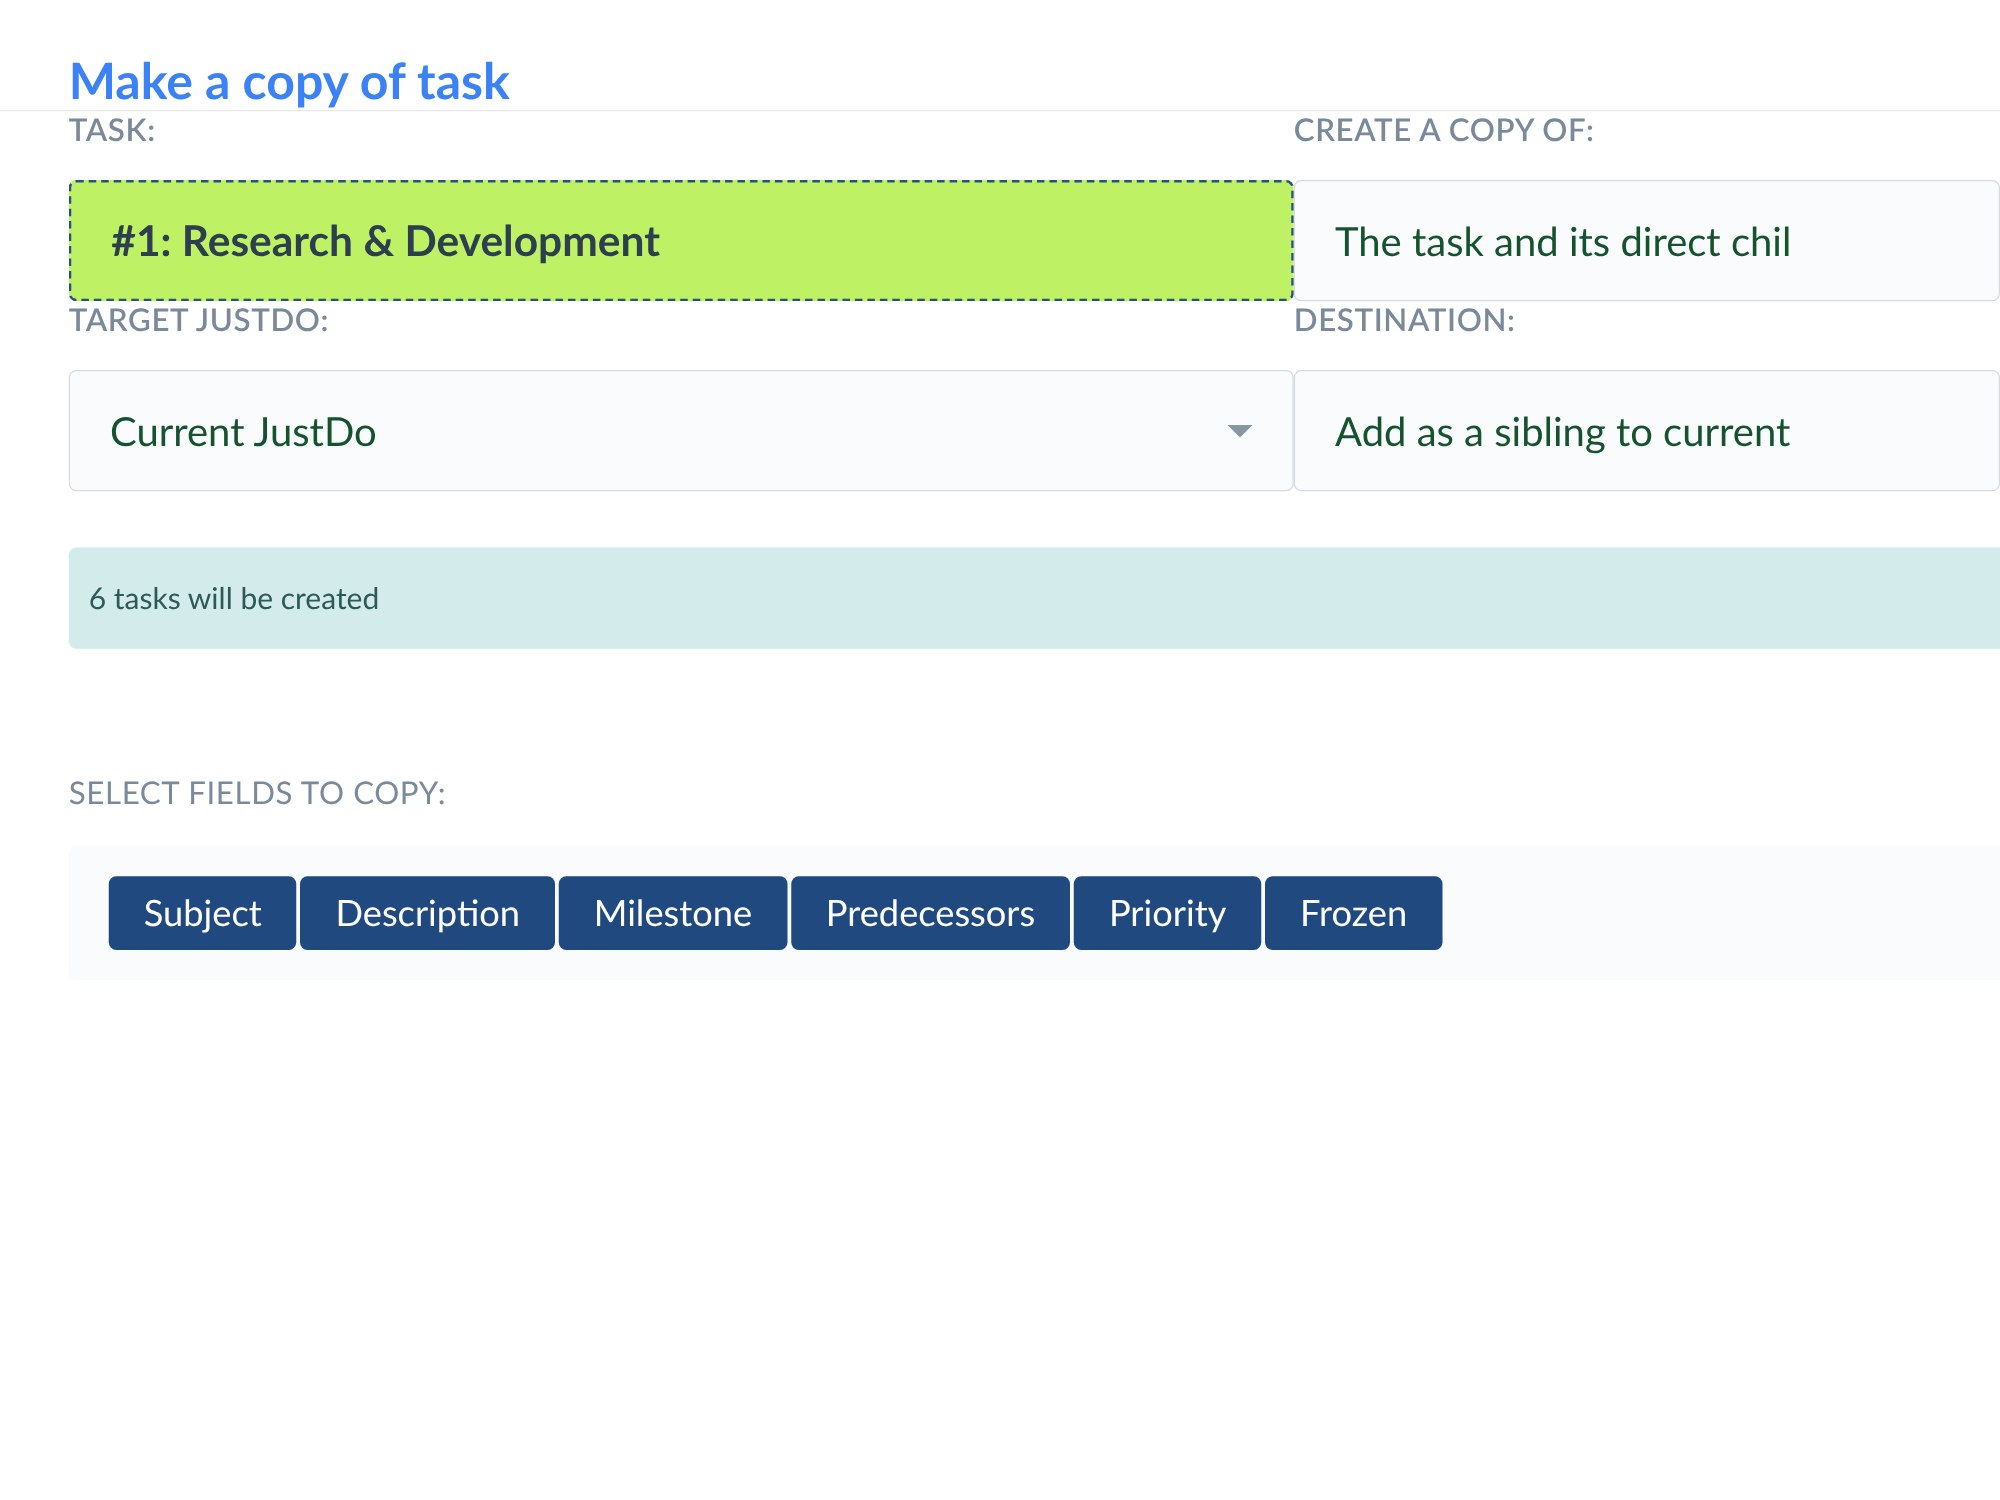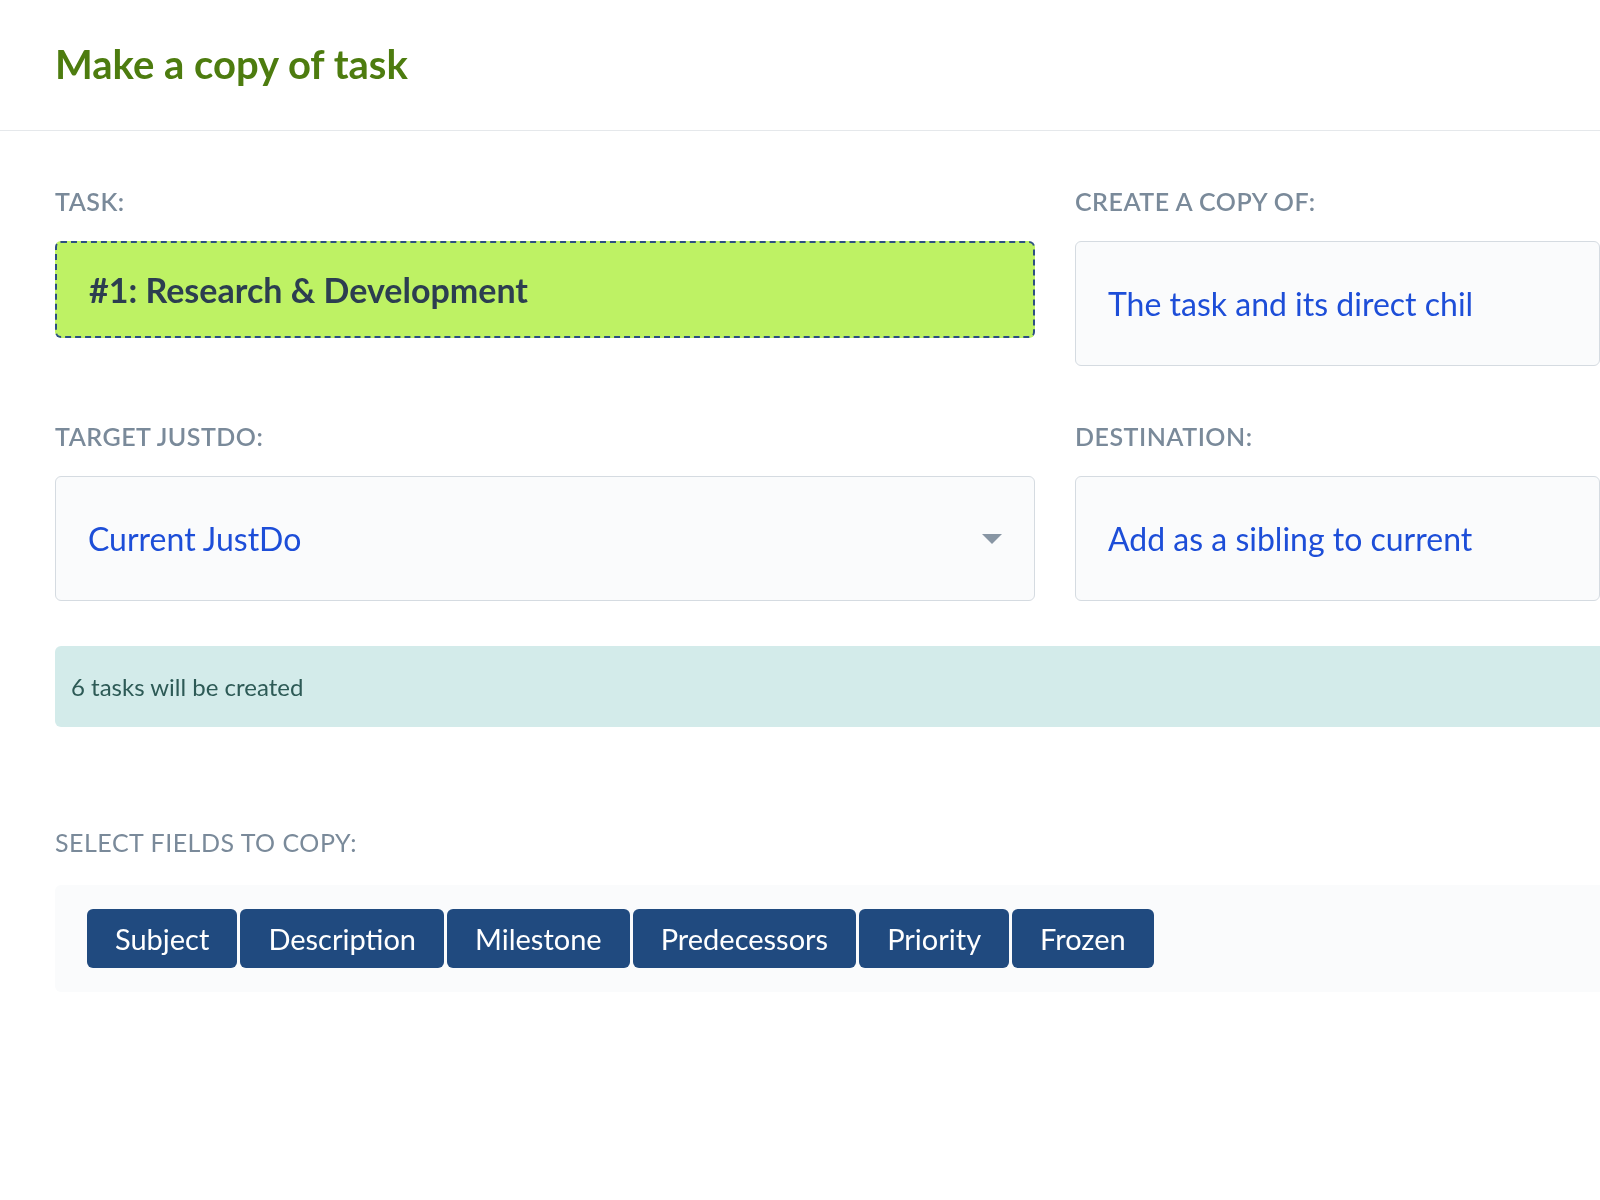--- a/index.html
+++ b/index.html
@@ -14,33 +14,30 @@
       width: 1600px;
       height: 1200px;
       overflow: hidden;
     }
     .dialog {
       padding: 40px 0 0 55px;
     }
     .dialog-title {
       font-size: 40px;
       font-weight: 700;
-      color: #4d7c0f;
-      margin-bottom: 42px;
+      color: #3b82f6;
     }
     .divider {
       height: 1px;
       background: #e5e8eb;
       margin: 0 0 0 -55px;
       width: calc(100% + 55px);
     }
     .form-row {
       display: flex;
-      gap: 40px;
-      margin-top: 55px;
     }
     .form-group {
       display: flex;
       flex-direction: column;
     }
     .form-group.left {
       width: 980px;
       flex-shrink: 0;
     }
     .form-group.right {
@@ -61,24 +58,24 @@
       border-radius: 6px;
       padding: 26px 32px;
       font-size: 34px;
       font-weight: 700;
       color: #2c3e50;
     }
     .select-box {
       border: 1px solid #d5dbe1;
       background: #fafbfc;
       border-radius: 6px;
-      padding: 42px 32px;
+      padding: 28px 32px;
       font-size: 32px;
       font-weight: 400;
-      color: #1d4ed8;
+      color: #14532d;
       display: flex;
       align-items: center;
       justify-content: space-between;
       cursor: pointer;
       white-space: nowrap;
       overflow: hidden;
     }
     .select-box .caret {
       width: 0;
       height: 0;

